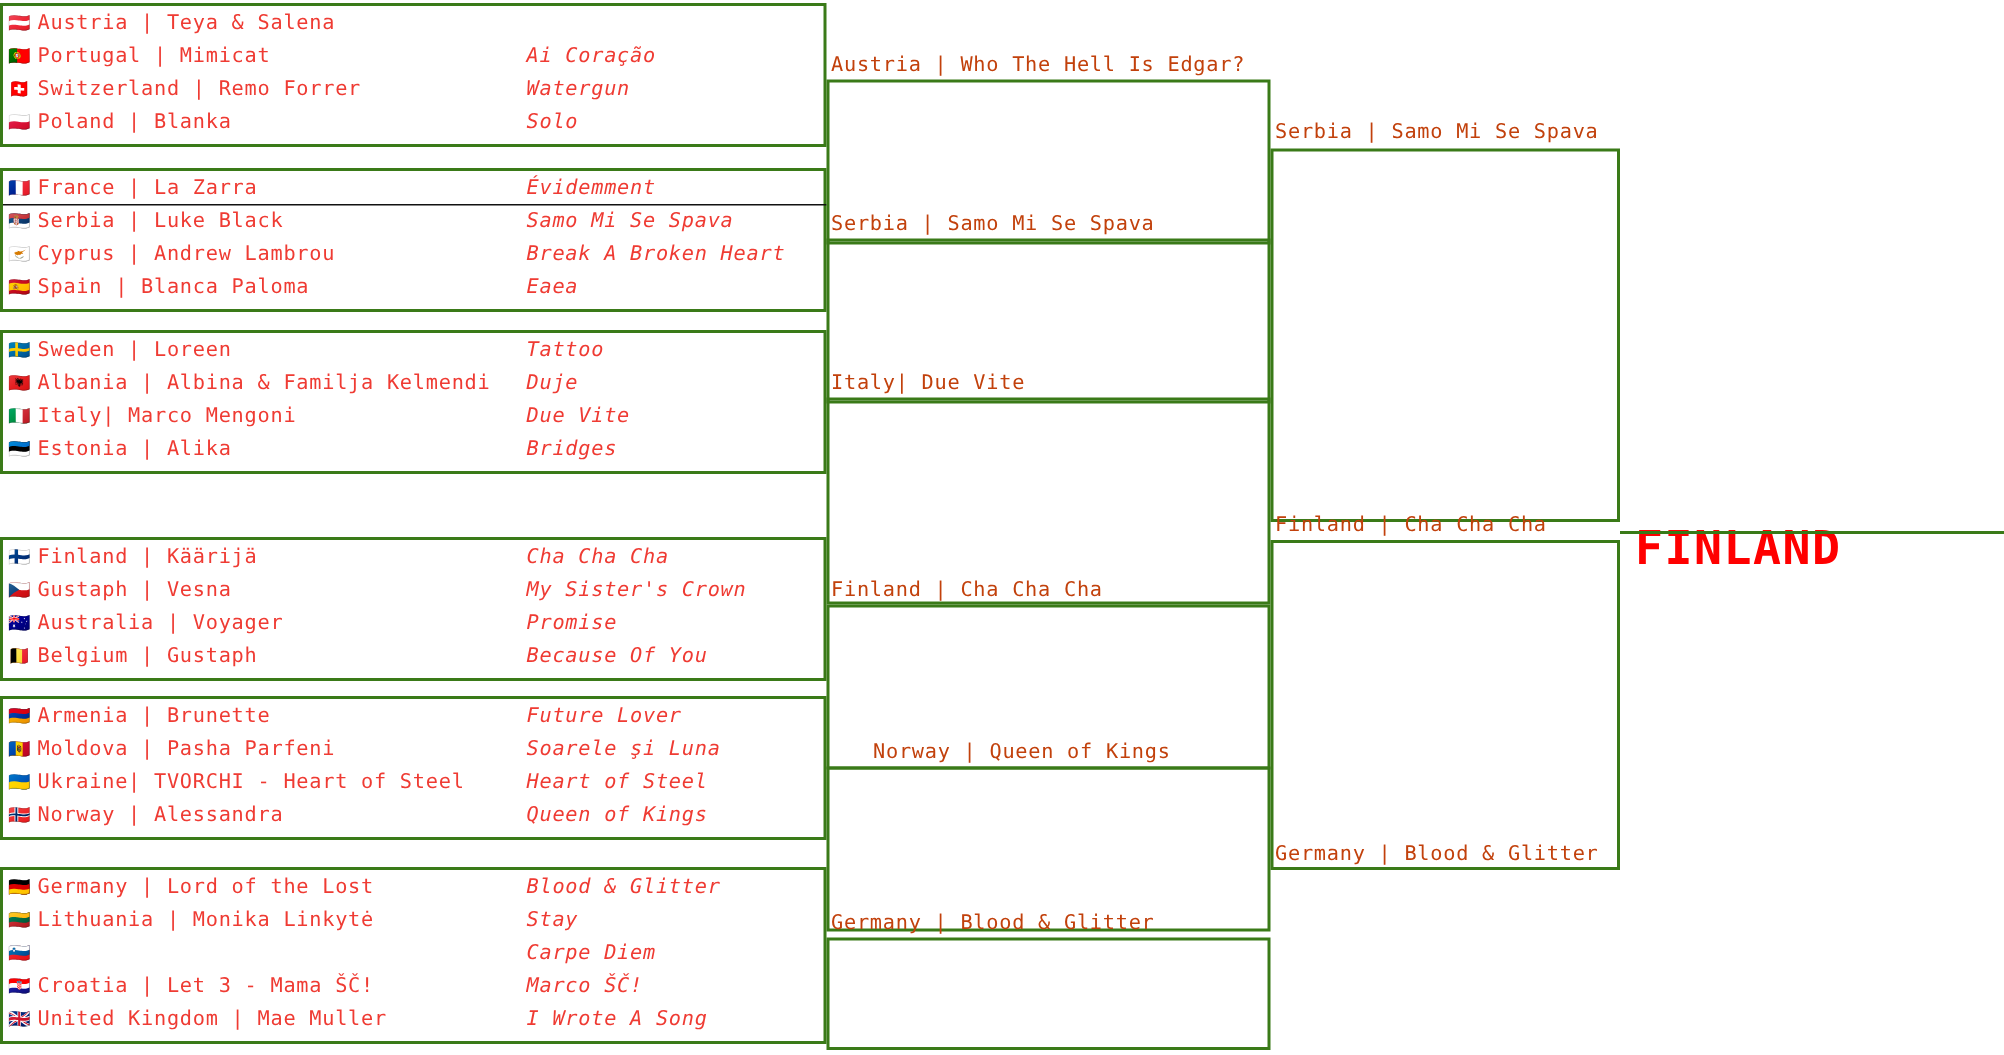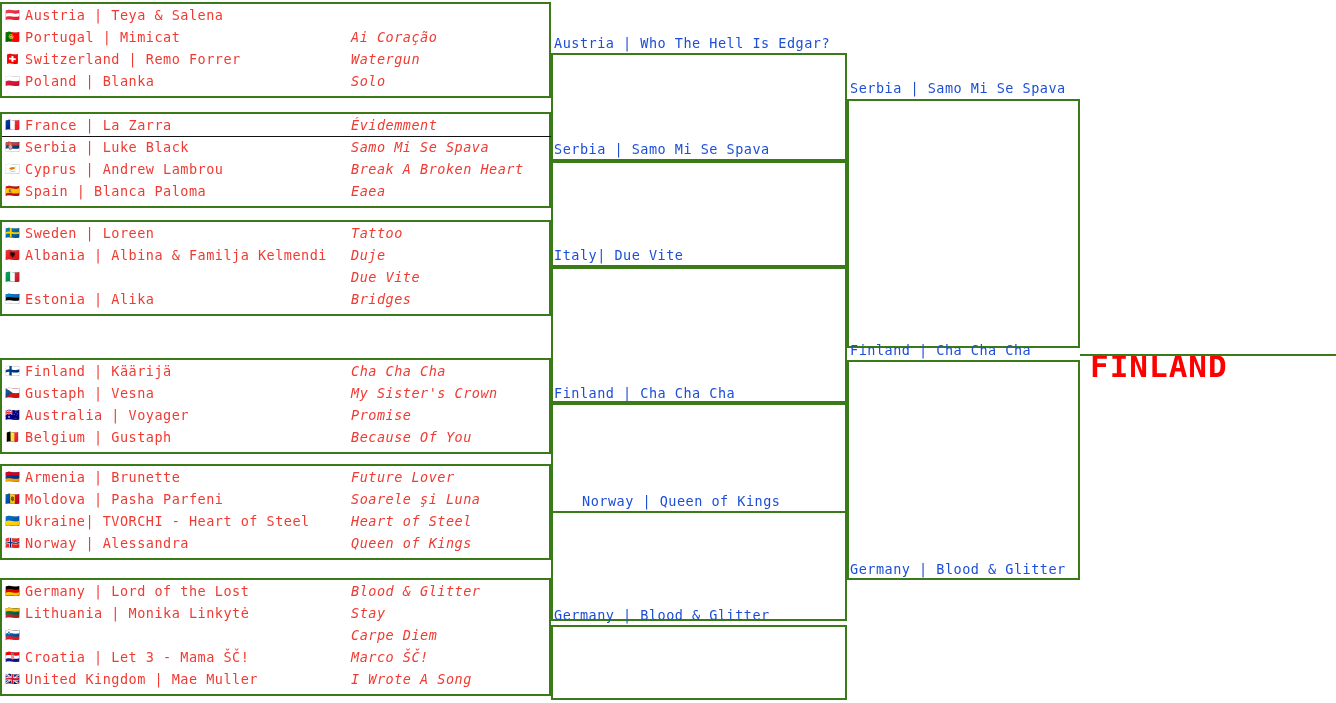--- a/index.html
+++ b/index.html
@@ -49,21 +49,21 @@
   .bbox{
     position:absolute;
     border:2px solid #3a7a18;
     border-left-width:2px;
     box-sizing:border-box;
     background:transparent;
   }
   .bbox.noleft{border-left:none;}
   .blabel{
     position:absolute;
-    color:#1d4ed8;
+    color:#c2410c;
     font-size:13.5px;
     letter-spacing:.5px;
     white-space:nowrap;
     line-height:20px;
   }
   .finalline{
     position:absolute;height:0;
     border-top:2px solid #3a7a18;
   }
   .winner{
@@ -133,20 +133,21 @@
       <span class="who">Sweden | Loreen</span>
       <span class="song">Tattoo</span>
     </div>
     <div class="row">
       <span class="flag">🇦🇱</span>
       <span class="who">Albania | Albina &amp; Familja Kelmendi</span>
       <span class="song">Duje</span>
     </div>
     <div class="row">
       <span class="flag">🇮🇹</span>
+      <span class="who">Italy| Marco Mengoni</span>
       <span class="song">Due Vite</span>
     </div>
     <div class="row">
       <span class="flag">🇪🇪</span>
       <span class="who">Estonia | Alika</span>
       <span class="song">Bridges</span>
     </div>
   </div>
 
   <div class="grp" id="g3" style="top:358px;height:96px;">

